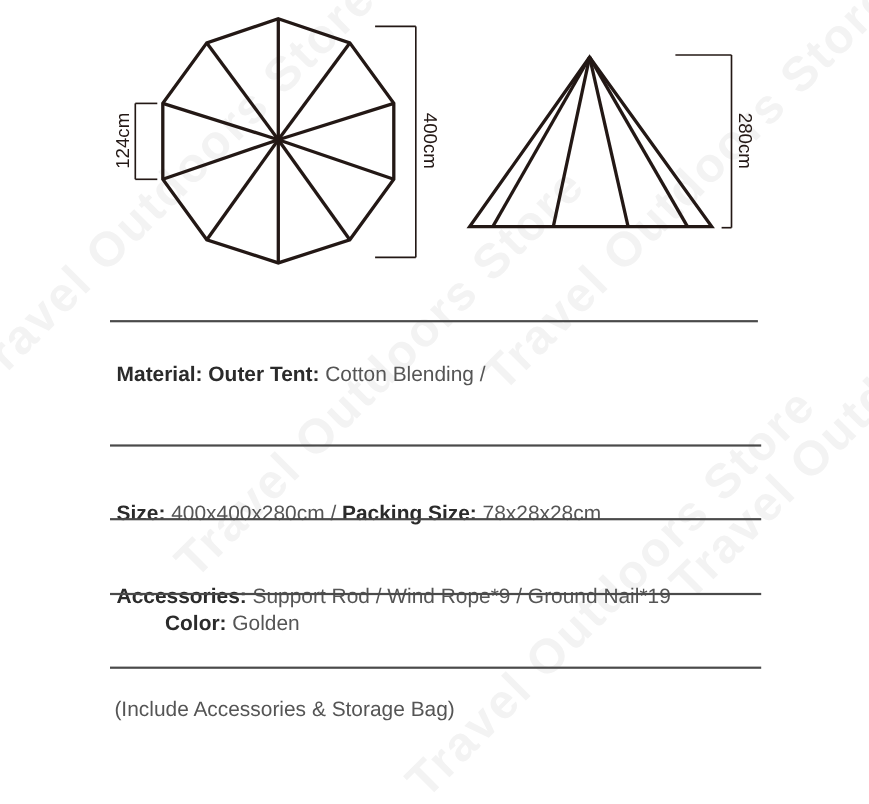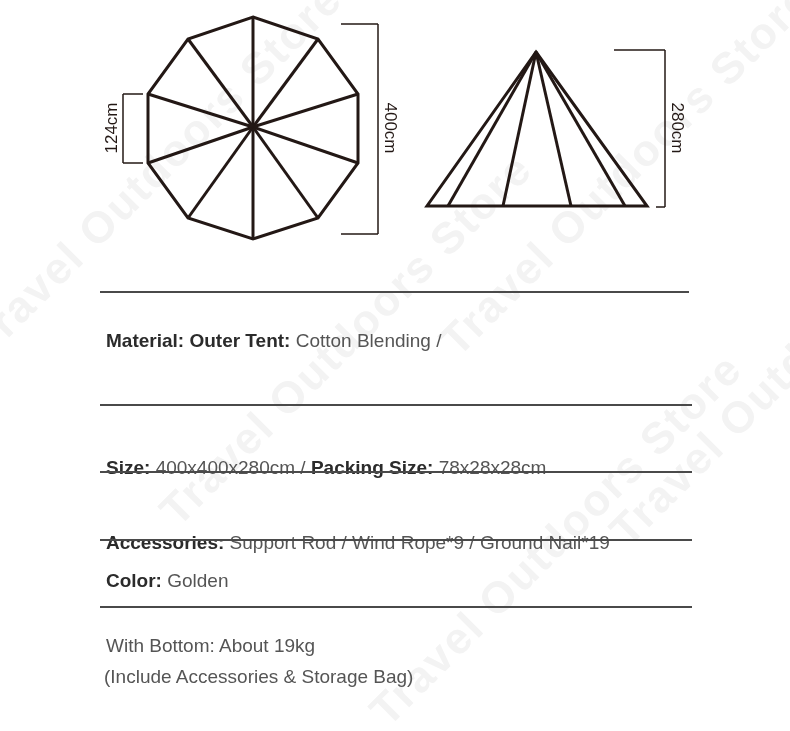--- a/index.html
+++ b/index.html
@@ -91,23 +91,22 @@
 
 <div class="hr" style="left:100px;top:471px;width:592px;"></div>
 
 <div class="spec" style="top:496px;margin-top:32px;">
   <span class="lbl">Accessories:</span>
   <span>Support Rod / Wind Rope*9 / Ground Nail*19</span>
 </div>
 
 <div class="hr" style="left:100px;top:539px;width:592px;"></div>
 
-<div class="spec" style="top:566px;">
+<div class="spec" style="top:553px;margin-left:44px;">
   <span class="lbl">Color:</span>
   <span>Golden</span>
 </div>
 
 <div class="hr" style="left:100px;top:606px;width:592px;"></div>
 
 <div class="spec" style="top:630px;line-height:31px;">
-  <div>With Bottom: About 19kg</div>
   <div style="margin-left:-2px;">(Include Accessories &amp; Storage Bag)</div>
 </div>
 
 </body></html>

